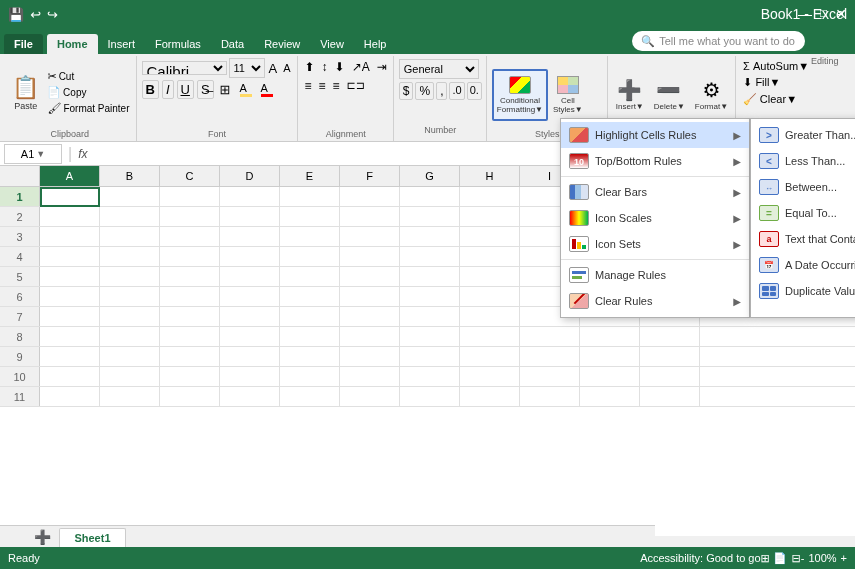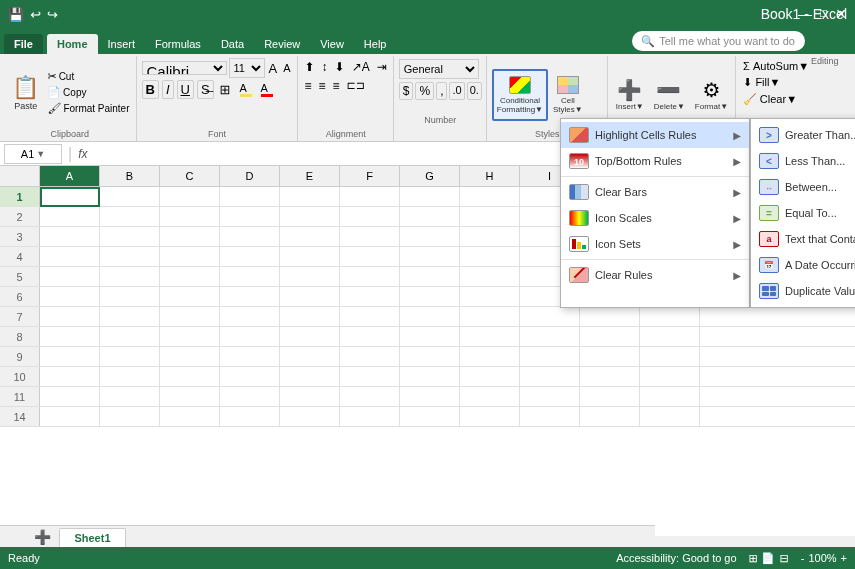--- a/index.html
+++ b/index.html
@@ -110,21 +110,21 @@
         <option>General</option>
       </select>
       <div style="display:flex; gap:2px;">
         <div style="cursor:pointer; font-size:12px; border:1px solid #ccc; padding:1px 3px; border-radius:2px;">$</div>
         <div style="cursor:pointer; font-size:12px; border:1px solid #ccc; padding:1px 3px; border-radius:2px;">%</div>
         <div style="cursor:pointer; font-size:12px; border:1px solid #ccc; padding:1px 3px; border-radius:2px;">,</div>
         <div style="cursor:pointer; font-size:11px; border:1px solid #ccc; padding:1px 2px; border-radius:2px;">.0</div>
         <div style="cursor:pointer; font-size:11px; border:1px solid #ccc; padding:1px 2px; border-radius:2px;">0.</div>
       </div>
     </div>
-    <div style="font-size:9px; color:#666; text-align:center; padding-bottom:16px;">Number</div>
+    <div style="font-size:9px; color:#666; text-align:center; padding-bottom:6px;">Number</div>
   </div>
 
   <div style="display:flex; flex-direction:column; border-right:1px solid #d0d0d0; padding:0 4px; min-width:120px;">
     <div style="flex:1; display:flex; gap:2px; align-items:center; padding-top:4px;">
       <div style="display:flex; flex-direction:column; align-items:center; cursor:pointer; padding:3px; border-radius:2px; border:2px solid #4472c4; min-height:52px; justify-content:center; background:#e8f0fb;">
         <div style="width:22px; height:18px; background:linear-gradient(135deg,#ff0000 33%,#ffff00 33%,#ffff00 66%,#00b050 66%); border:1px solid #999; border-radius:2px;"></div>
         <span style="font-size:8px; color:#333; text-align:center; margin-top:2px;">Conditional<br>Formatting▼</span>
       </div>
       <div style="display:flex; flex-direction:column; align-items:center; cursor:pointer; padding:3px; border-radius:2px; min-height:52px; justify-content:center;">
         <div style="width:22px; height:18px; border:1px solid #999; display:grid; grid-template-columns:1fr 1fr; grid-template-rows:1fr 1fr;">
@@ -354,35 +354,20 @@
         <div style="width: 60px; border-right: 1px solid rgb(224, 224, 224); height: 20px; flex-shrink: 0; font-size: 11px;"></div>
         <div style="width: 60px; border-right: 1px solid rgb(224, 224, 224); height: 20px; flex-shrink: 0; font-size: 11px;"></div>
         <div style="width: 60px; border-right: 1px solid rgb(224, 224, 224); height: 20px; flex-shrink: 0; font-size: 11px;"></div>
         <div style="width: 60px; border-right: 1px solid rgb(224, 224, 224); height: 20px; flex-shrink: 0; font-size: 11px;"></div>
         <div style="width: 60px; border-right: 1px solid rgb(224, 224, 224); height: 20px; flex-shrink: 0; font-size: 11px;"></div>
         <div style="width: 60px; border-right: 1px solid rgb(224, 224, 224); height: 20px; flex-shrink: 0; font-size: 11px;"></div>
         <div style="width: 60px; border-right: 1px solid rgb(224, 224, 224); height: 20px; flex-shrink: 0; font-size: 11px;"></div>
         <div style="width: 60px; border-right: 1px solid rgb(224, 224, 224); height: 20px; flex-shrink: 0; font-size: 11px;"></div>
         <div style="flex: 1 1 0%; height: 20px; font-size: 11px;"></div>
       </div>
-      <div style="display: flex; border-bottom: 1px solid rgb(224, 224, 224); height: 20px; flex-shrink: 0;">
-        <div style="width: 40px; border-right: 1px solid rgb(204, 204, 204); display: flex; align-items: center; justify-content: center; font-size: 11px; color: rgb(102, 102, 102); background: rgb(240, 240, 240); flex-shrink: 0;">14</div>
-        <div style="width: 60px; border-right: 1px solid rgb(224, 224, 224); height: 20px; flex-shrink: 0; font-size: 11px;"></div>
-        <div style="width: 60px; border-right: 1px solid rgb(224, 224, 224); height: 20px; flex-shrink: 0; font-size: 11px;"></div>
-        <div style="width: 60px; border-right: 1px solid rgb(224, 224, 224); height: 20px; flex-shrink: 0; font-size: 11px;"></div>
-        <div style="width: 60px; border-right: 1px solid rgb(224, 224, 224); height: 20px; flex-shrink: 0; font-size: 11px;"></div>
-        <div style="width: 60px; border-right: 1px solid rgb(224, 224, 224); height: 20px; flex-shrink: 0; font-size: 11px;"></div>
-        <div style="width: 60px; border-right: 1px solid rgb(224, 224, 224); height: 20px; flex-shrink: 0; font-size: 11px;"></div>
-        <div style="width: 60px; border-right: 1px solid rgb(224, 224, 224); height: 20px; flex-shrink: 0; font-size: 11px;"></div>
-        <div style="width: 60px; border-right: 1px solid rgb(224, 224, 224); height: 20px; flex-shrink: 0; font-size: 11px;"></div>
-        <div style="width: 60px; border-right: 1px solid rgb(224, 224, 224); height: 20px; flex-shrink: 0; font-size: 11px;"></div>
-        <div style="width: 60px; border-right: 1px solid rgb(224, 224, 224); height: 20px; flex-shrink: 0; font-size: 11px;"></div>
-        <div style="width: 60px; border-right: 1px solid rgb(224, 224, 224); height: 20px; flex-shrink: 0; font-size: 11px;"></div>
-        <div style="flex: 1 1 0%; height: 20px; font-size: 11px;"></div>
-      </div>
     </div>
 </div>
 
 <div style="position:absolute; top:118px; left:560px; z-index:1000; display:flex;">
 
   <div style="background:white; border:1px solid #b0b0b0; box-shadow:2px 2px 8px rgba(0,0,0,0.25); min-width:190px; padding:3px 0;">
 
     <div style="display:flex; align-items:center; padding:5px 8px; cursor:pointer; font-size:11px; color:#333; gap:6px; background:#cfe2ff; position:relative;">
       <div style="width:20px; height:16px; border:1px solid #999; border-radius:2px; background:linear-gradient(135deg,#f4a460 50%,#e05050 50%); flex-shrink:0;"></div>
       <span style="flex:1;">Highlight Cells Rules</span>
@@ -416,20 +401,27 @@
         <div style="width:5px; height:100%; background:#c00000; align-self:flex-end;"></div>
         <div style="width:5px; height:70%; background:#ffc000; align-self:flex-end;"></div>
         <div style="width:5px; height:45%; background:#00b050; align-self:flex-end;"></div>
       </div>
       <span style="flex:1;">Icon Sets</span>
       <span style="color:#666; font-size:10px;">▶</span>
     </div>
 
     <div style="height:1px; background:#e0e0e0; margin:2px 0;"></div>
 
+    <div style="display:flex; align-items:center; padding:5px 8px; cursor:pointer; font-size:11px; color:#333; gap:6px;">
+      <div style="width:20px; height:16px; border:1px solid #999; border-radius:2px; background:white; display:flex; flex-direction:column; gap:2px; justify-content:center; padding:2px; flex-shrink:0;">
+        <div style="height:3px; background:#4472c4; width:100%;"></div>
+        <div style="height:3px; background:#70ad47; width:70%;"></div>
+      </div>
+      <span style="flex:1;">Manage Rules</span>
+    </div>
 
     <div style="display:flex; align-items:center; padding:5px 8px; cursor:pointer; font-size:11px; color:#333; gap:6px;">
       <div style="width:20px; height:16px; border:1px solid #999; border-radius:2px; background:white; flex-shrink:0; position:relative; overflow:hidden;">
         <div style="position:absolute; top:0; left:0; width:100%; height:100%; background:linear-gradient(135deg,#f4a460 50%,#e05050 50%); opacity:0.5;"></div>
         <div style="position:absolute; top:3px; left:2px; width:16px; height:2px; background:#c00000; transform:rotate(-45deg);"></div>
       </div>
       <span style="flex:1;">Clear Rules</span>
       <span style="color:#666; font-size:10px;">▶</span>
     </div>
   </div>
@@ -480,21 +472,21 @@
   </div>
 </div>
 
 <div style="position:absolute; bottom:22px; left:0; right:200px; height:22px; background:#f0f0f0; border-top:1px solid #ccc; display:flex; align-items:flex-end; padding-left:30px;">
   <div style="margin-right:4px; cursor:pointer; font-size:14px; padding:2px 4px;">➕</div>
   <div style="padding:3px 14px; font-size:11px; background:white; border:1px solid #ccc; border-bottom:none; border-radius:2px 2px 0 0; cursor:pointer; color:#217346; font-weight:600;">Sheet1</div>
 </div>
 
 <div style="position:absolute; bottom:0; left:0; right:0; height:22px; background:#217346; display:flex; align-items:center; padding:0 8px; color:white; font-size:11px; justify-content:space-between;">
   <span>Ready</span>
-  <div style="display:flex; gap:12px; ">
+  <div style="display:flex; ">
     <span>Accessibility: Good to go</span>
     <div style="display:flex; gap:4px;">
       <span style="cursor:pointer;">⊞</span>
       <span style="cursor:pointer;">📄</span>
       <span style="cursor:pointer;">⊟</span>
     </div>
     <div style="display:flex; align-items:center; gap:4px;">
       <span style="cursor:pointer;">-</span>
       <span style="font-size:11px;">100%</span>
       <span style="cursor:pointer;">+</span>

